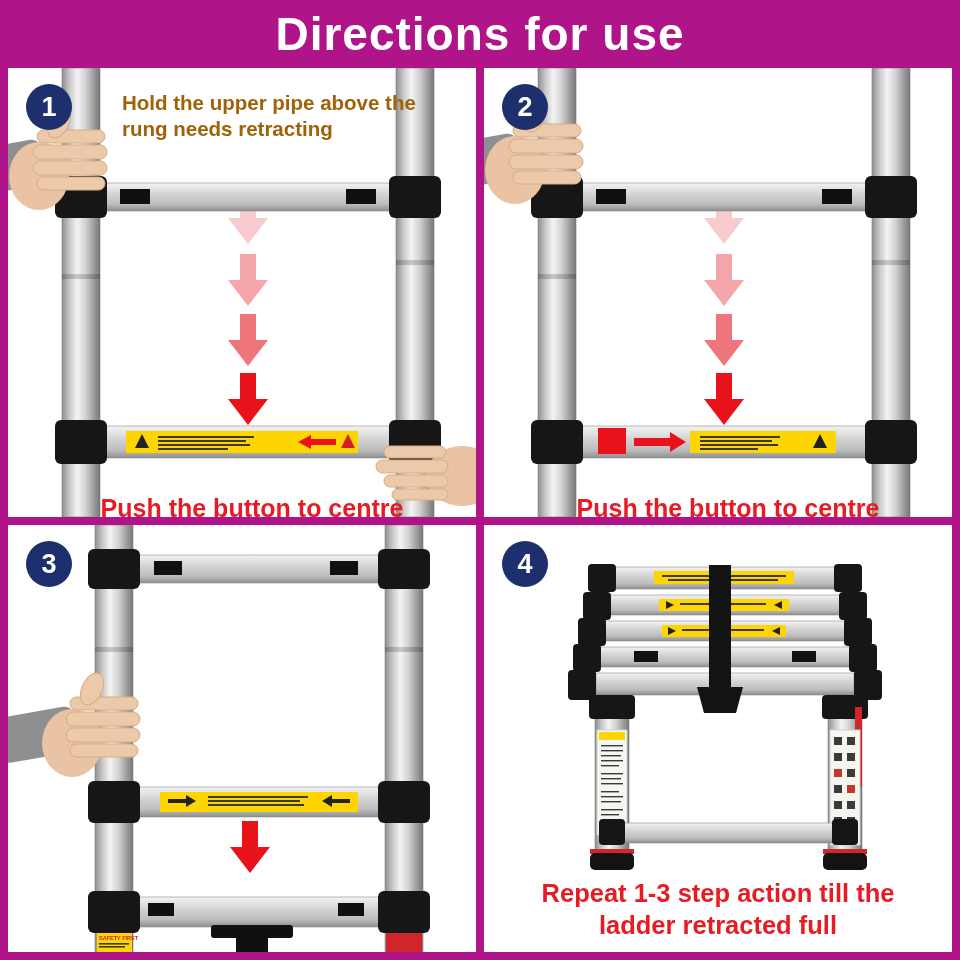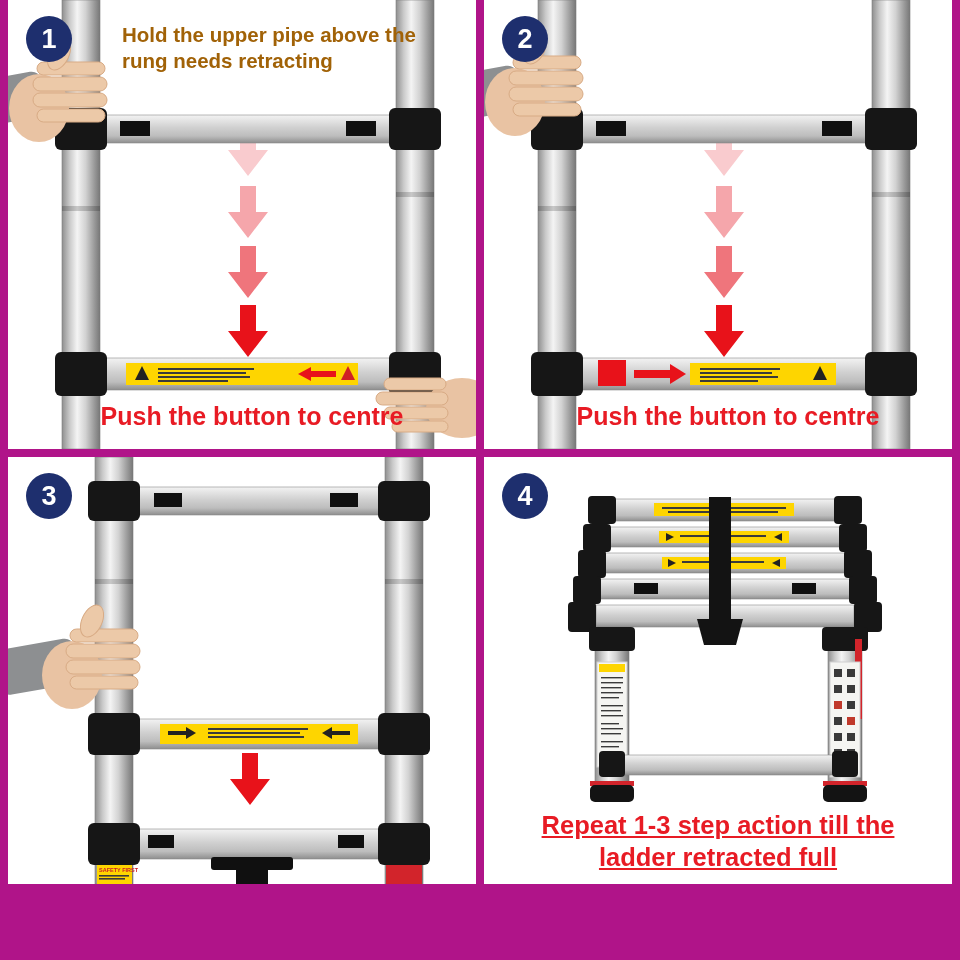--- a/index.html
+++ b/index.html
@@ -11,22 +11,22 @@
         gap:8px;padding:0 8px 8px 8px;}
   .panel{background:#ffffff;position:relative;overflow:hidden;}
   .art{position:absolute;left:0;top:0;width:100%;height:100%;display:block;}
   .badge{position:absolute;left:18px;top:16px;width:46px;height:46px;border-radius:50%;
          background:#1e2f6e;color:#fff;font-size:27px;font-weight:700;
          display:flex;align-items:center;justify-content:center;z-index:5;}
   .instruction{position:absolute;left:114px;top:22px;width:320px;color:#a16207;
          font-size:20.5px;font-weight:700;line-height:1.28;z-index:5;}
   .caption{position:absolute;left:0;right:0;text-align:center;color:#e81b24;
          font-weight:700;z-index:5;}
-  .cap-mid{top:402px;font-size:25px;padding-left:20px;}
-  .cap-4{top:352px;font-size:25.5px;line-height:1.26;padding:0 44px;text-decoration:underline;}
+  .cap-mid{top:426px;font-size:25px;padding-left:20px;}
+  .cap-4{top:352px;font-size:25.5px;line-height:1.26;padding:0 44px;}
   svg .rail{fill:url(#railGrad);stroke:#7d7d7d;stroke-width:0.6;}
   svg .rung{fill:url(#rungGrad);stroke:#8a8a8a;stroke-width:0.6;}
   svg .clamp{fill:#161616;}
   svg .sticker{fill:#fed500;}
   svg .tl{fill:#3a3a3a;}
   svg .skin{fill:#ecc9a8;stroke:#d8ab85;stroke-width:1;}
 </style>
 </head>
 <body>
 
@@ -61,20 +61,23 @@
       <g id="press-hand">
         <ellipse cx="44" cy="36" rx="36" ry="30" fill="#e9c3a3"></ellipse>
         <rect class="skin" x="-34" y="6" width="62" height="12" rx="6"></rect>
         <rect class="skin" x="-42" y="20" width="72" height="13" rx="6.5"></rect>
         <rect class="skin" x="-34" y="35" width="64" height="12" rx="6"></rect>
         <rect class="skin" x="-26" y="49" width="56" height="11" rx="5.5"></rect>
       </g>
     </defs>
   </svg>
 
+  <header class="header">
+    <h1>Directions for use</h1>
+  </header>
 
   <div class="grid">
 
     <section class="panel">
       <svg class="art" viewBox="0 0 468 449">
         <rect class="rail" x="54" y="0" width="38" height="449"></rect>
         <rect class="rail" x="388" y="0" width="38" height="449"></rect>
         <rect x="54" y="206" width="38" height="5" fill="rgba(0,0,0,0.18)"></rect>
         <rect x="388" y="192" width="38" height="5" fill="rgba(0,0,0,0.18)"></rect>
         <use href="#arrow-down" x="240" y="124" fill="#f9cbce"></use>

